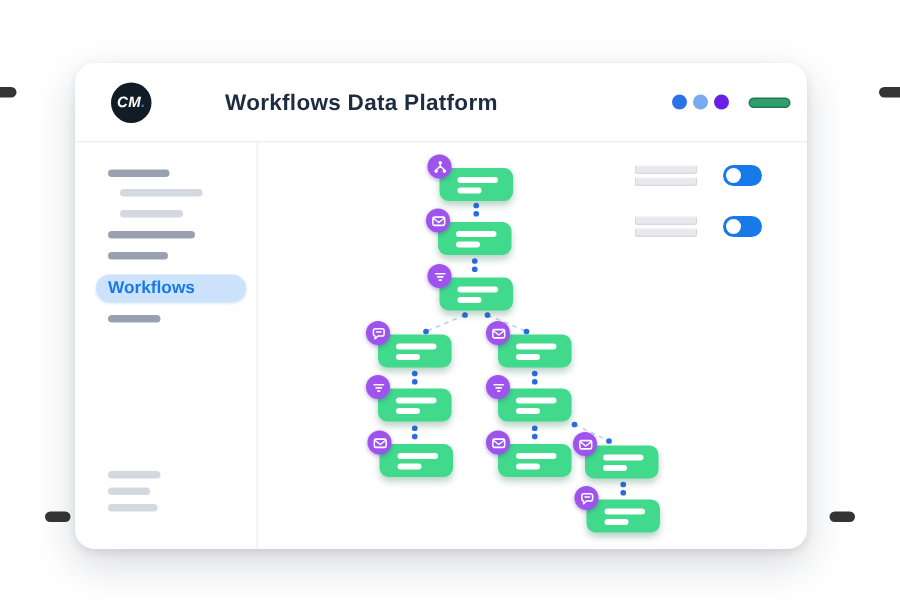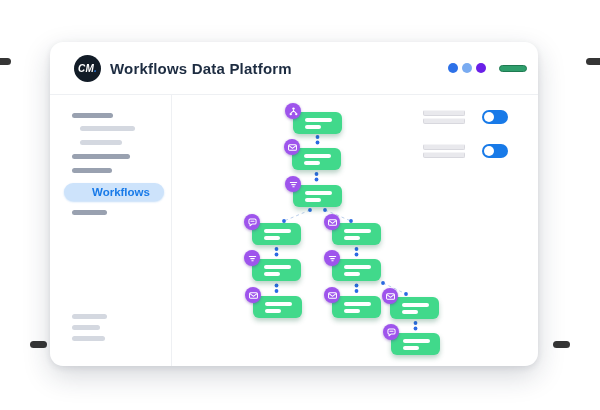--- a/index.html
+++ b/index.html
@@ -5,38 +5,38 @@
   html,body{margin:0;padding:0;background:#fff;}
   .stage{position:relative;width:600px;height:410px;background:#fff;overflow:hidden;
          font-family:"Liberation Sans",sans-serif;}
   
   .dash{position:absolute;height:7px;border-radius:4px;background:#353535;}
   
   .card{position:absolute;left:50px;top:42px;width:488px;height:324px;background:#fff;
         border-radius:13px;box-shadow:0 10px 28px rgba(25,39,60,.18),0 2px 6px rgba(25,39,60,.10);}
   
   .hdr{position:absolute;left:0;top:0;right:0;height:53px;display:flex;align-items:center;
-       border-bottom:1px solid #eef0f3;padding:0 11px 0 24px;box-sizing:border-box;}
+       border-bottom:1px solid #eef0f3;padding:0 11px 0 24px;box-sizing:border-box;gap:40px;}
   .logo{width:27px;height:27px;border-radius:50%;background:#121c27;color:#fff;display:flex;
         align-items:center;justify-content:center;font-size:10px;font-weight:bold;font-style:italic;
         letter-spacing:.2px;flex:0 0 auto;}
   .logo .dot{color:#2b7de1;}
   .ttl{margin-left:9px;font-size:15px;font-weight:bold;color:#1d2c41;letter-spacing:.2px;}
   .hdr-right{margin-left:auto;display:flex;align-items:center;gap:4px;}
   .wdot{width:10px;height:10px;border-radius:50%;}
   .wpill{width:28px;height:7px;border-radius:4px;margin-left:9px;background:#2f9e6c;
          border:1px solid #1e7a51;box-sizing:border-box;}
   
   .sidebar{position:absolute;left:0;top:53px;bottom:0;width:122px;border-right:1px solid #eef0f3;
            padding:18px 0 0 22px;box-sizing:border-box;}
   .sk-bar{height:5px;border-radius:2.5px;}
   .sk-bar.dark{background:#99a1b0;}
   .sk-bar.light{background:#d4d8e0;}
   .wf-pill{width:100px;height:18px;border-radius:9px;background:#cde3fb;color:#187ae8;
-           font-size:11.5px;font-weight:bold;display:flex;align-items:center;padding-left:28px;
+           font-size:11.5px;font-weight:bold;display:flex;align-items:center;padding-left:8px;
            box-sizing:border-box;cursor:pointer;box-shadow:0 1px 2px rgba(24,122,232,.25);}
   
   .canvas{position:absolute;inset:0;}
   .node{position:absolute;width:49px;height:22px;border-radius:6px;background:#41d98b;
         box-shadow:0 3px 5px rgba(30,110,72,.30);cursor:pointer;}
   .node .nbar{position:absolute;left:12px;height:3.5px;border-radius:2px;background:#fff;}
   .node .nbar.b1{top:6px;width:27px;}
   .node .nbar.b2{top:13px;width:16px;}
   .badge{position:absolute;left:-8px;top:-9px;width:16px;height:16px;border-radius:50%;
          background:#9e54ec;display:flex;align-items:center;justify-content:center;

